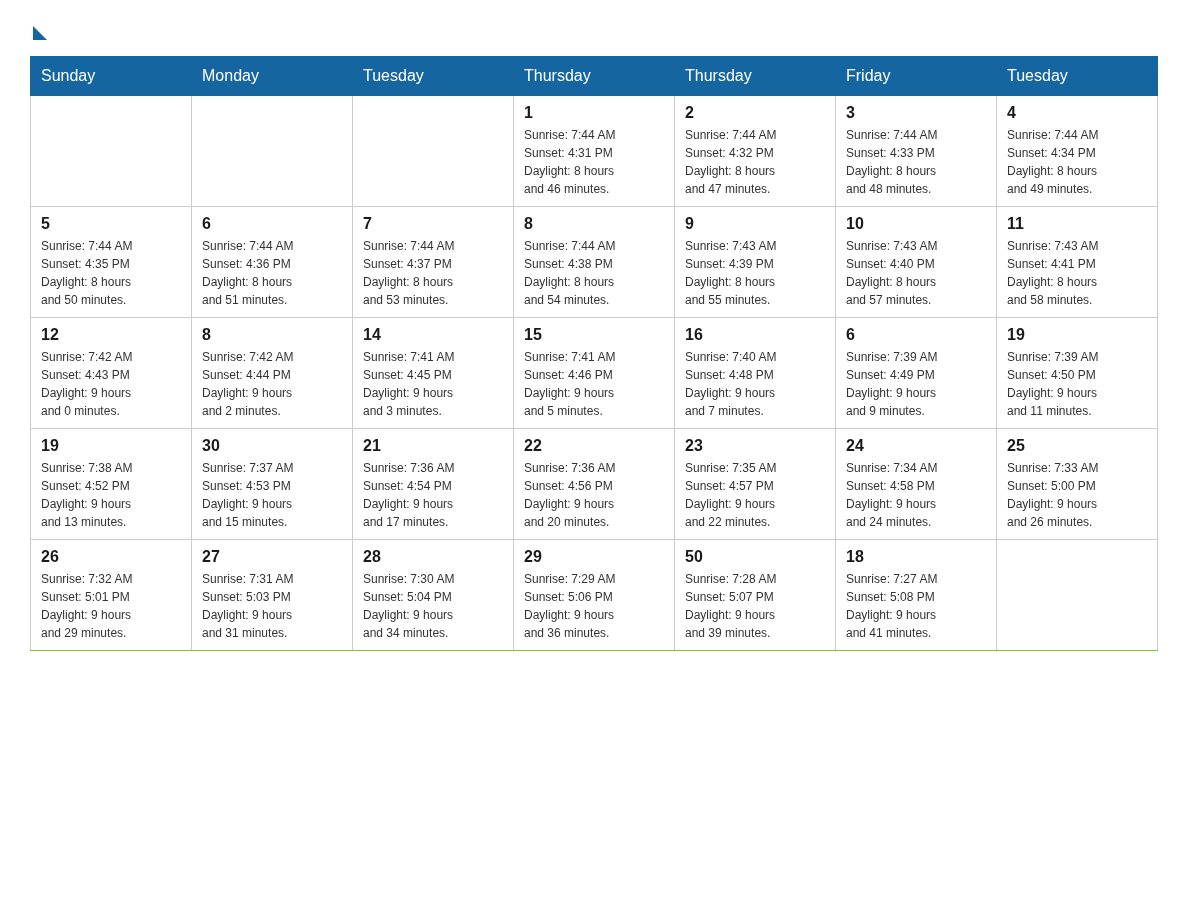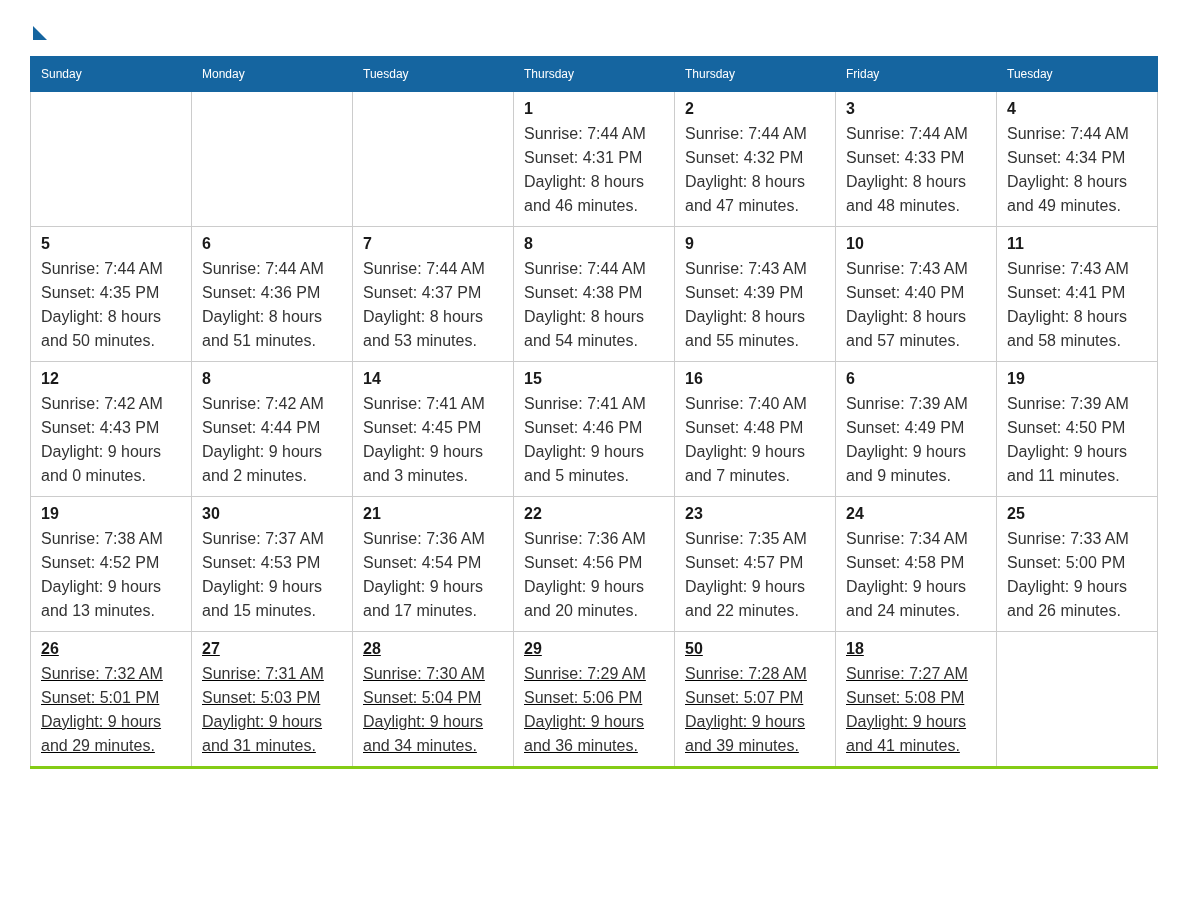--- a/index.html
+++ b/index.html
@@ -61,51 +61,50 @@
       color: #444;
       margin-top: 4px;
     }
     .calendar {
       width: 100%;
       border-collapse: collapse;
     }
     .calendar th {
       background-color: #1565a0;
       color: #fff;
-      font-size: 12px;
+      font-size: 16px;
       font-weight: normal;
       padding: 10px 10px;
       text-align: left;
       border: 1px solid #1565a0;
     }
     .calendar td {
       border: 1px solid #ccc;
       vertical-align: top;
       padding: 8px 10px;
       width: calc(100% / 7);
       min-height: 110px;
       height: 110px;
     }
     .day-number {
       font-size: 16px;
       font-weight: bold;
       color: #1a1a1a;
       margin-bottom: 4px;
     }
     .day-info {
-      font-size: 16px;
+      font-size: 12px;
       color: #333;
       line-height: 1.5;
     }
     .empty-cell {
       background: #fff;
     }
     .calendar tr:last-child td {
-      border-bottom: 3px solid #84cc16;
-      text-decoration: underline;
+      border-bottom: 1px solid #84cc16;
     }
   </style>
 </head>
 <body>
 
 <div class="header">
   <div class="logo">
     <div class="logo-top">
       <span class="logo-general"></span>
       <div class="logo-arrow"></div>

